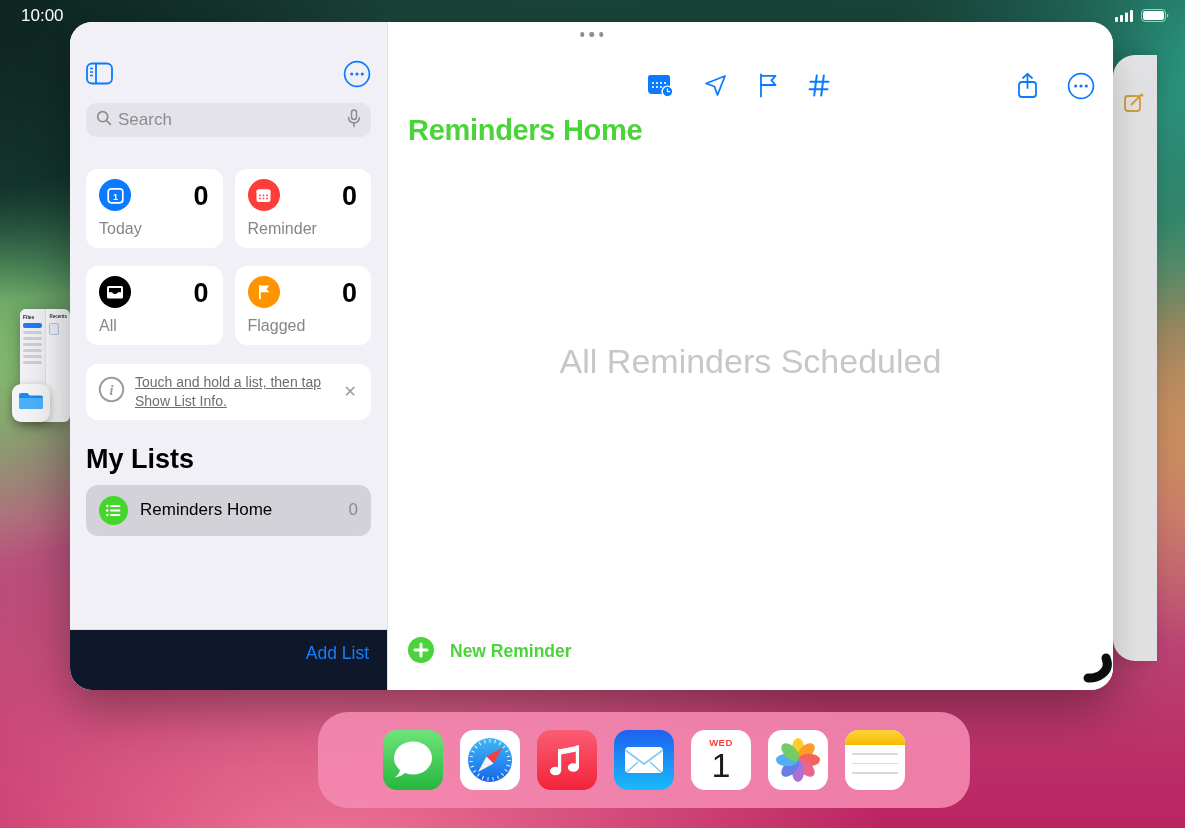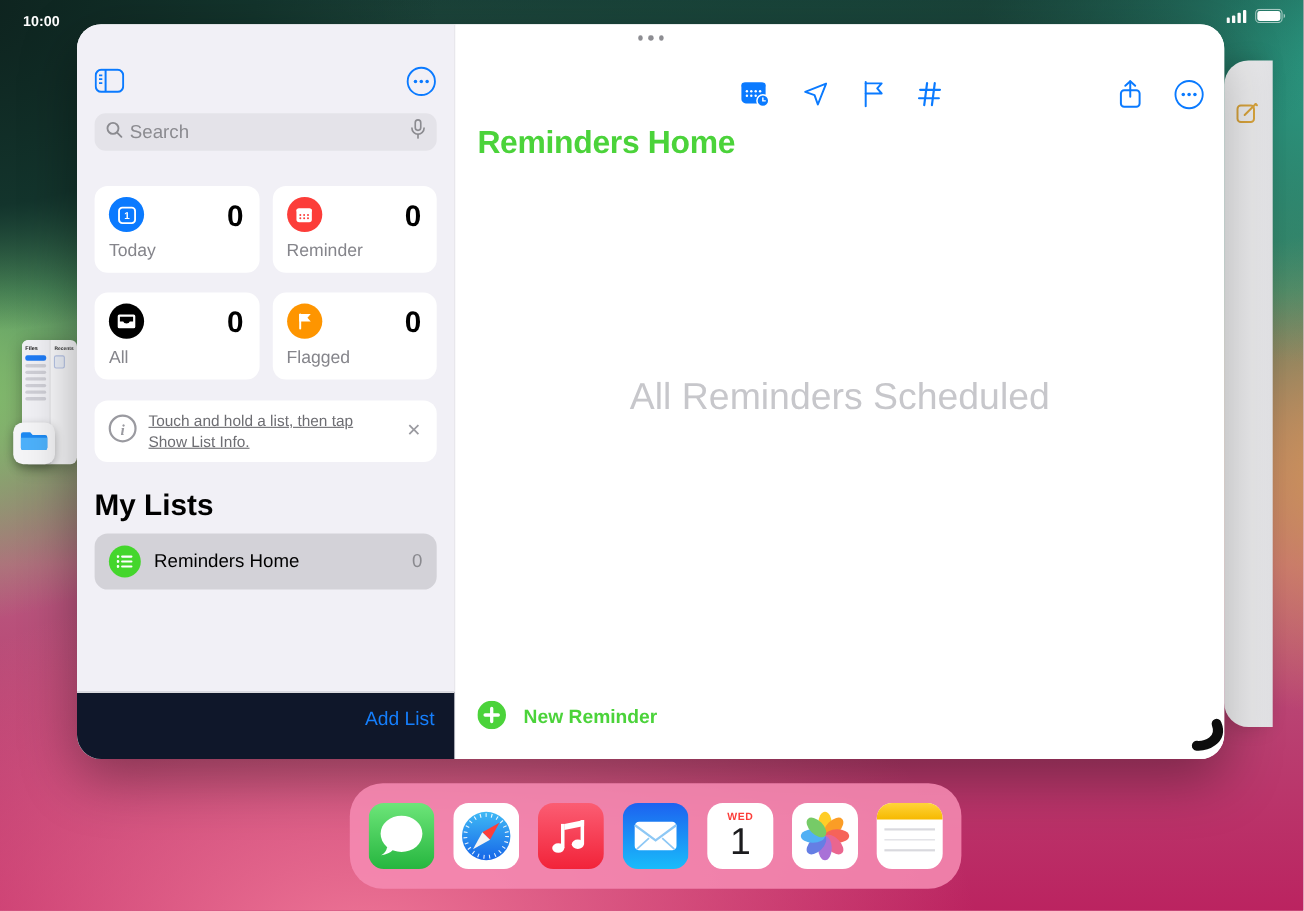--- a/index.html
+++ b/index.html
@@ -14,35 +14,35 @@
       radial-gradient(820px 460px at 62% -12%, #17453a 0%, rgba(23,69,58,0) 70%),
       radial-gradient(520px 430px at 104% 6%, #2ba189 0%, rgba(43,161,137,0) 66%),
       radial-gradient(470px 330px at -6% 44%, #85cc6b 0%, rgba(133,204,107,0) 62%),
       radial-gradient(480px 360px at 106% 52%, #d99a55 0%, rgba(217,154,85,0) 62%),
       radial-gradient(900px 560px at 28% 104%, #ee7697 0%, rgba(238,118,151,0) 62%),
       linear-gradient(180deg, #1c4038 0%, #3d7e5e 32%, #b85a80 62%, #bb2360 100%);
   }
 
   
   .statusbar { position:absolute; top:5px; left:0; right:0; height:22px; color:#fff; }
-  .status-time { position:absolute; left:21px; top:7px; font-size:13px; font-weight:700; }
+  .status-time { position:absolute; left:21px; top:1px; font-size:17px; font-weight:400; }
   .status-right { position:absolute; right:16px; top:3px; display:flex; gap:6px; align-items:center; }
 
   
   .window {
     position:absolute; left:70px; top:22px; width:1043px; height:668px;
     border-radius:22px; overflow:hidden; display:flex;
     box-shadow:0 18px 50px rgba(0,0,0,.35);
     background:#fff;
   }
   .drag-handle { position:absolute; top:10px; left:50%; transform:translateX(-50%); display:flex; gap:5px; z-index:20; }
   .drag-handle span { width:4.5px; height:4.5px; border-radius:50%; background:#8d8d92; display:block; }
 
   
-  .sidebar { width:344px; background:#f1f0f6; position:relative; padding:38px 16px 0; flex-shrink:0; border-right:1px solid #e4e3e8; }
+  .sidebar { width:318px; background:#f1f0f6; position:relative; padding:38px 16px 0; flex-shrink:0; border-right:1px solid #e4e3e8; }
   .sb-header { display:flex; justify-content:space-between; align-items:center; height:30px; }
   .icon-btn { background:none; border:none; cursor:pointer; padding:0; display:flex; align-items:center; }
 
   .searchbar {
     margin-top:13px; height:34px; background:#e4e3e9; border-radius:10px;
     display:flex; align-items:center; padding:0 10px; gap:6px;
   }
   .searchbar input {
     flex:1; border:none; background:transparent; outline:none;
     font-size:17px; color:#434348; font-family:"Liberation Sans",sans-serif;
@@ -108,21 +108,21 @@
   .fp-mainpane { flex:1; padding:5px 3px 0; }
   .fp-section { font-size:4.5px; font-weight:700; color:#333; }
   .fp-doc { margin-top:4px; width:10px; height:12px; border:1px solid #b9c6e8; border-radius:2px; background:#eef2fb; }
   .files-app-icon {
     position:absolute; left:12px; top:384px; width:38px; height:38px; border-radius:9px;
     background:#f5f5f7; box-shadow:0 3px 9px rgba(0,0,0,.3); display:flex; align-items:center; justify-content:center;
   }
 
   
   .dock {
-    position:absolute; left:318px; top:712px; width:556px; height:96px;
+    position:absolute; left:318px; top:712px; width:652px; height:96px;
     border-radius:30px; background:rgba(245,138,178,.88);
     display:flex; align-items:center; justify-content:center; gap:17px;
   }
   .app-icon { width:60px; height:60px; border-radius:14px; overflow:hidden; position:relative; cursor:pointer; flex-shrink:0; }
   .app-icon svg { display:block; }
   .icon-calendar { background:#fff; text-align:center; }
   .cal-weekday { display:block; margin-top:7px; font-size:9.5px; font-weight:700; letter-spacing:.5px; color:#fc3d39; }
   .cal-day { display:block; margin-top:-2px; font-size:34px; font-weight:300; color:#1c1c1e; }
   .icon-notes { background:#fff; }
   .notes-band { height:15px; background:linear-gradient(180deg,#ffd43a,#f6b900); }

